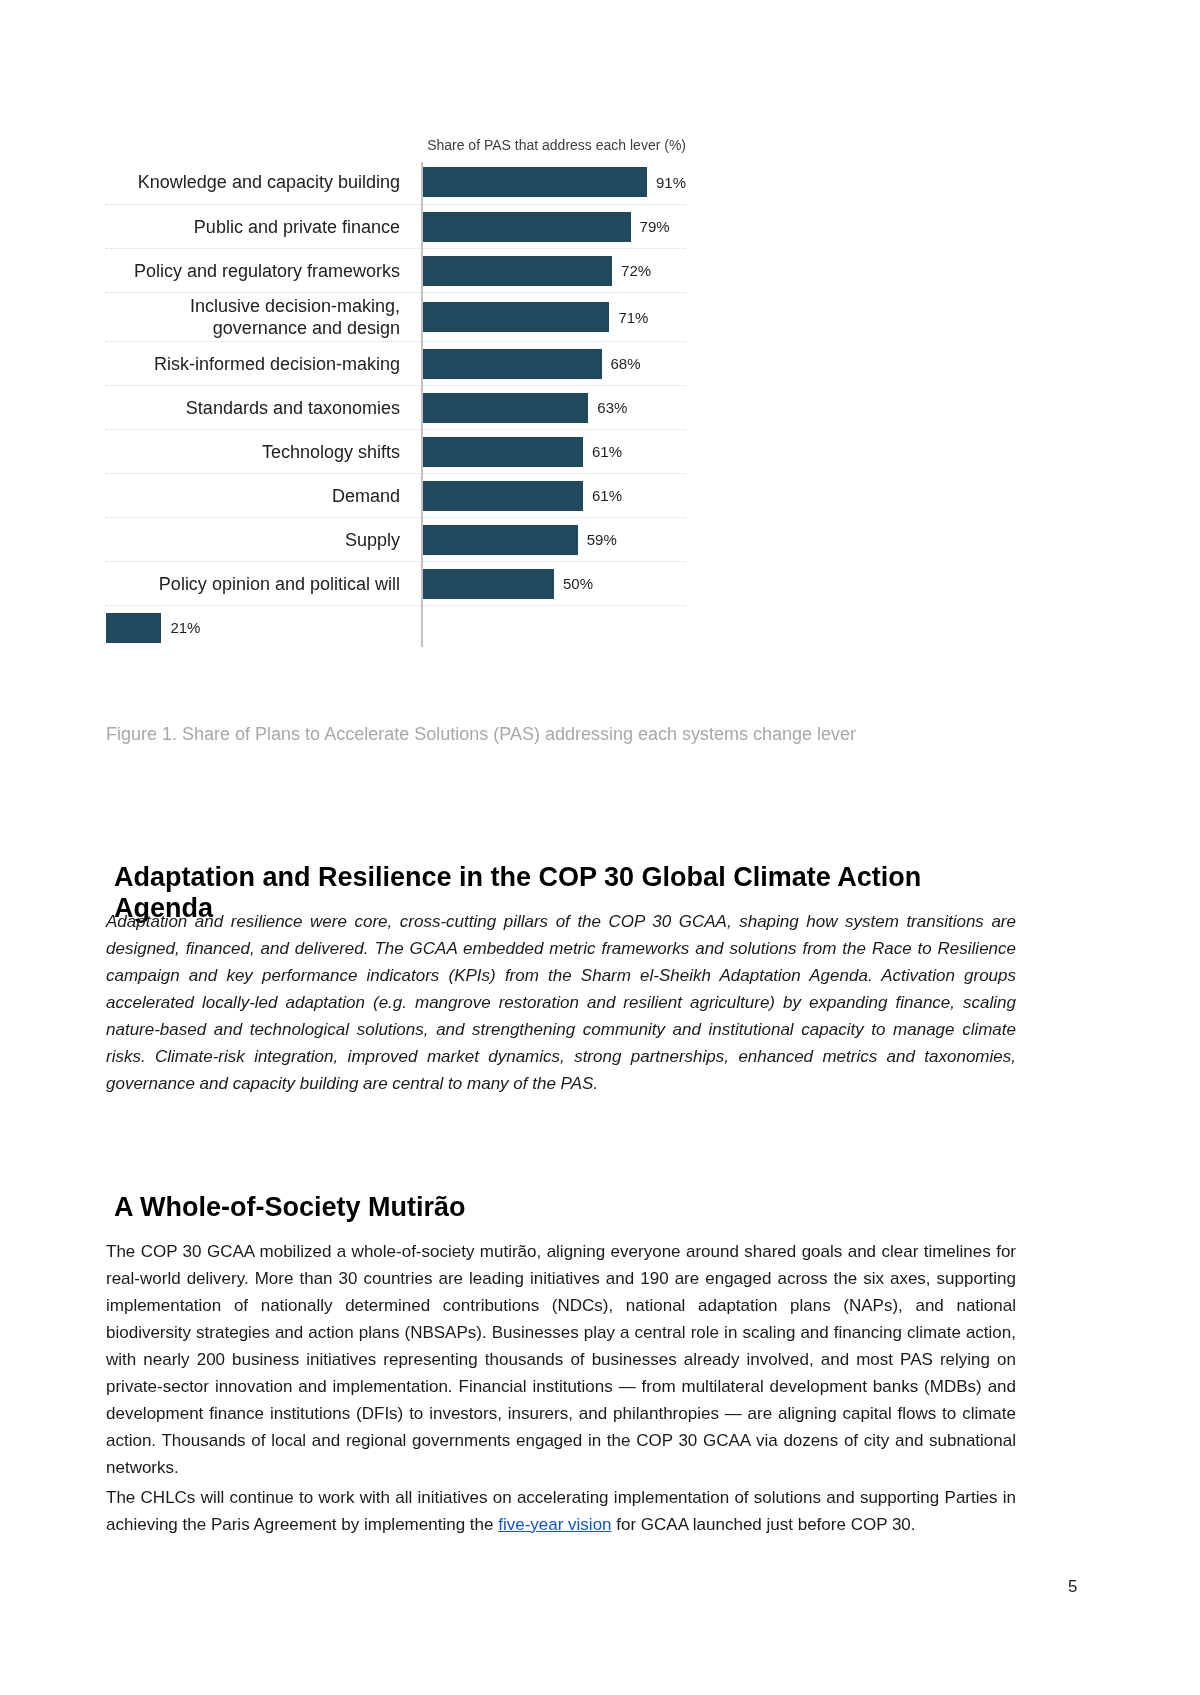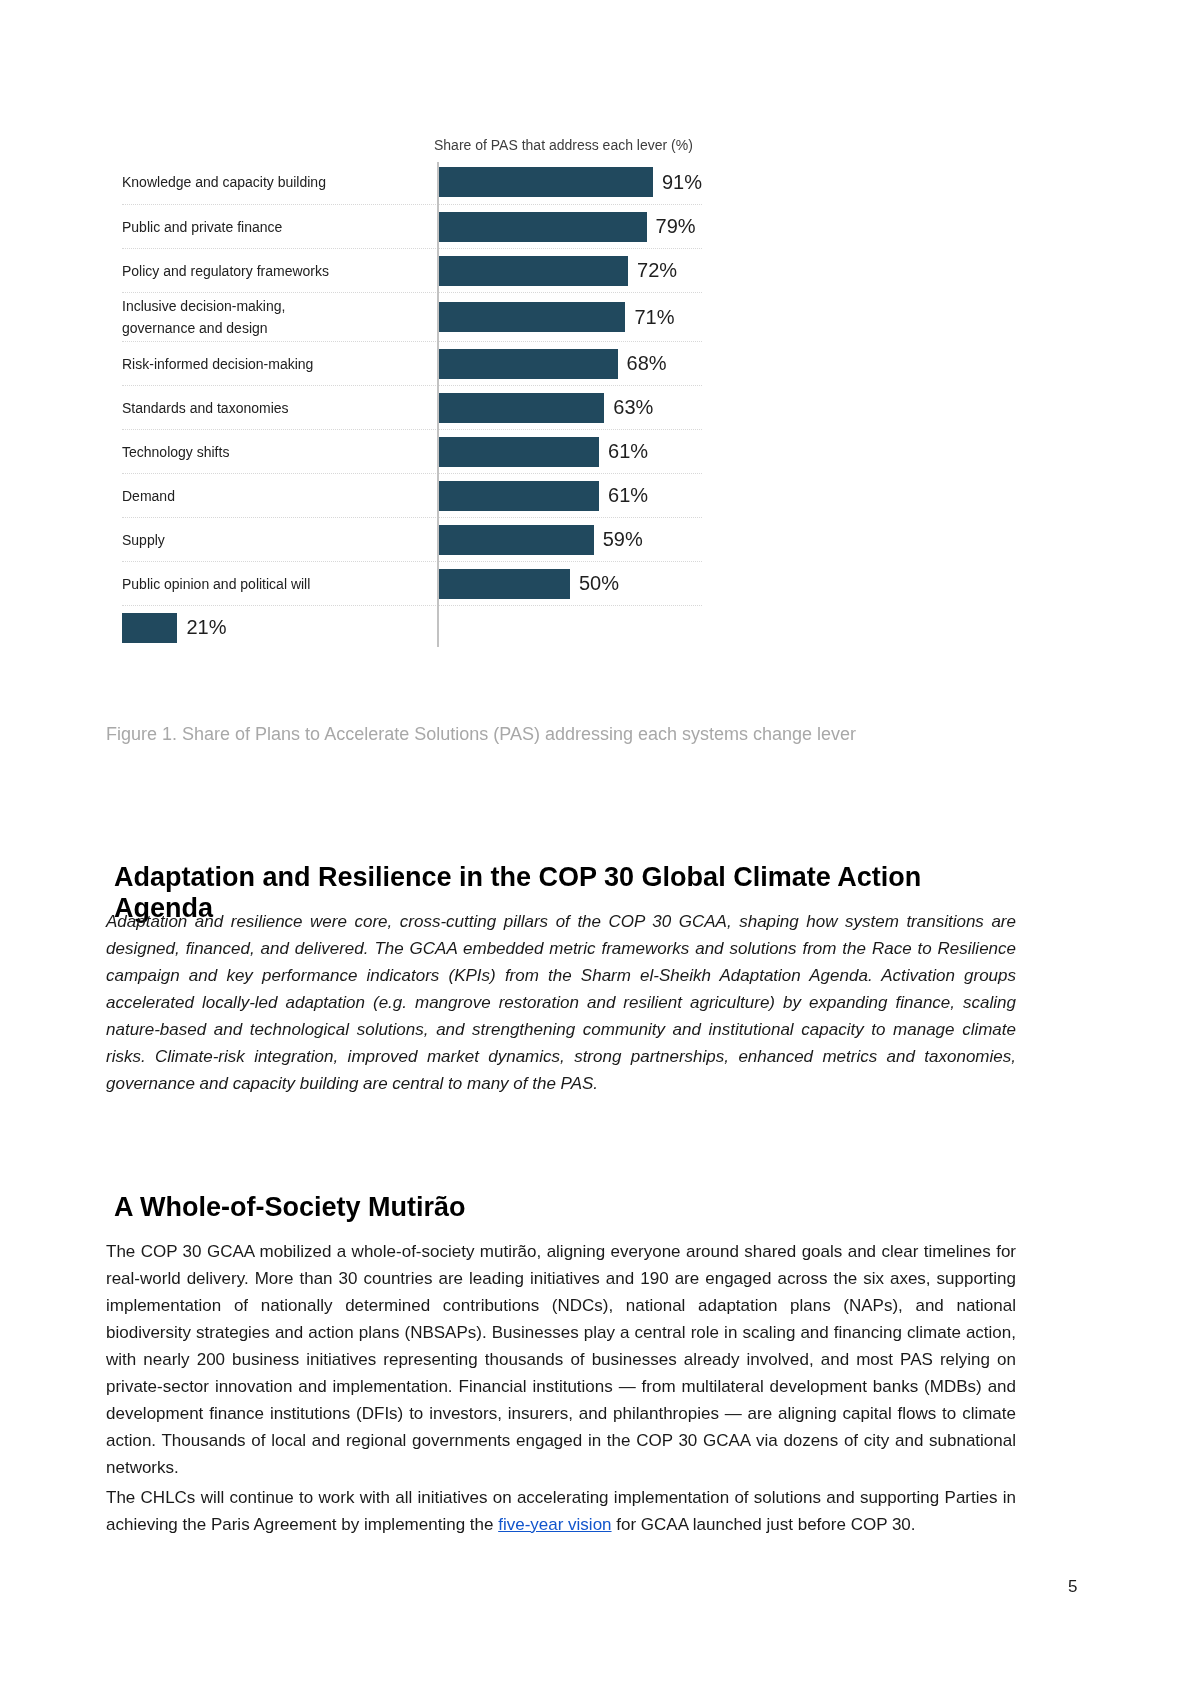--- a/index.html
+++ b/index.html
@@ -8,22 +8,23 @@
     width: 1200px; height: 1695px;
     position: relative;
     font-family: "Liberation Sans", sans-serif;
     color: #1a1a1a;
     overflow: hidden;
   }
 
   
   .chart {
     position: absolute;
-    left: 122px; top: 137px;
+    left: 106px; top: 137px;
     width: 580px;
+    text-align: right;
   }
   .chart-title {
     margin-left: 312px;
     font-size: 14px;
     color: #3d3d3d;
     margin-bottom: 7px;
     white-space: nowrap;
   }
   .chart-body { position: relative; }
   .axis-line {
@@ -35,34 +36,34 @@
   .chart-row {
     display: flex;
     align-items: center;
     min-height: 44px;
     padding: 2px 0;
   }
   .chart-row + .chart-row { border-top: 1px dotted #d8d8d8; }
   .row-label {
     width: 316px;
     padding-right: 22px;
-    font-size: 14px;
+    font-size: 18px;
     line-height: 22px;
     color: #212121;
     white-space: pre-line;
   }
   .bar-area {
     width: 264px;
     display: flex;
     align-items: center;
   }
   .bar { height: 30px; }
   .bar-value {
     margin-left: 9px;
-    font-size: 20px;
+    font-size: 15px;
     color: #1f1f1f;
     white-space: nowrap;
   }
 
   
   .figure-caption {
     position: absolute;
     left: 106px; top: 724px;
     width: 910px;
     font-size: 18px;
@@ -183,21 +184,21 @@
 
   <div class="chart-row">
     <div class="row-label">Supply</div>
     <div class="bar-area">
       <div class="bar" style="width: 59%; background: rgb(33, 73, 94);"></div>
       <div class="bar-value">59%</div>
     </div>
   </div>
 
   <div class="chart-row">
-    <div class="row-label">Public opinion and political will</div>
+    <div class="row-label">Policy opinion and political will</div>
     <div class="bar-area">
       <div class="bar" style="width: 50%; background: rgb(33, 73, 94);"></div>
       <div class="bar-value">50%</div>
     </div>
   </div>
 
   <div class="chart-row">
     <div class="bar-area">
       <div class="bar" style="width: 21%; background: rgb(33, 73, 94);"></div>
       <div class="bar-value">21%</div>

